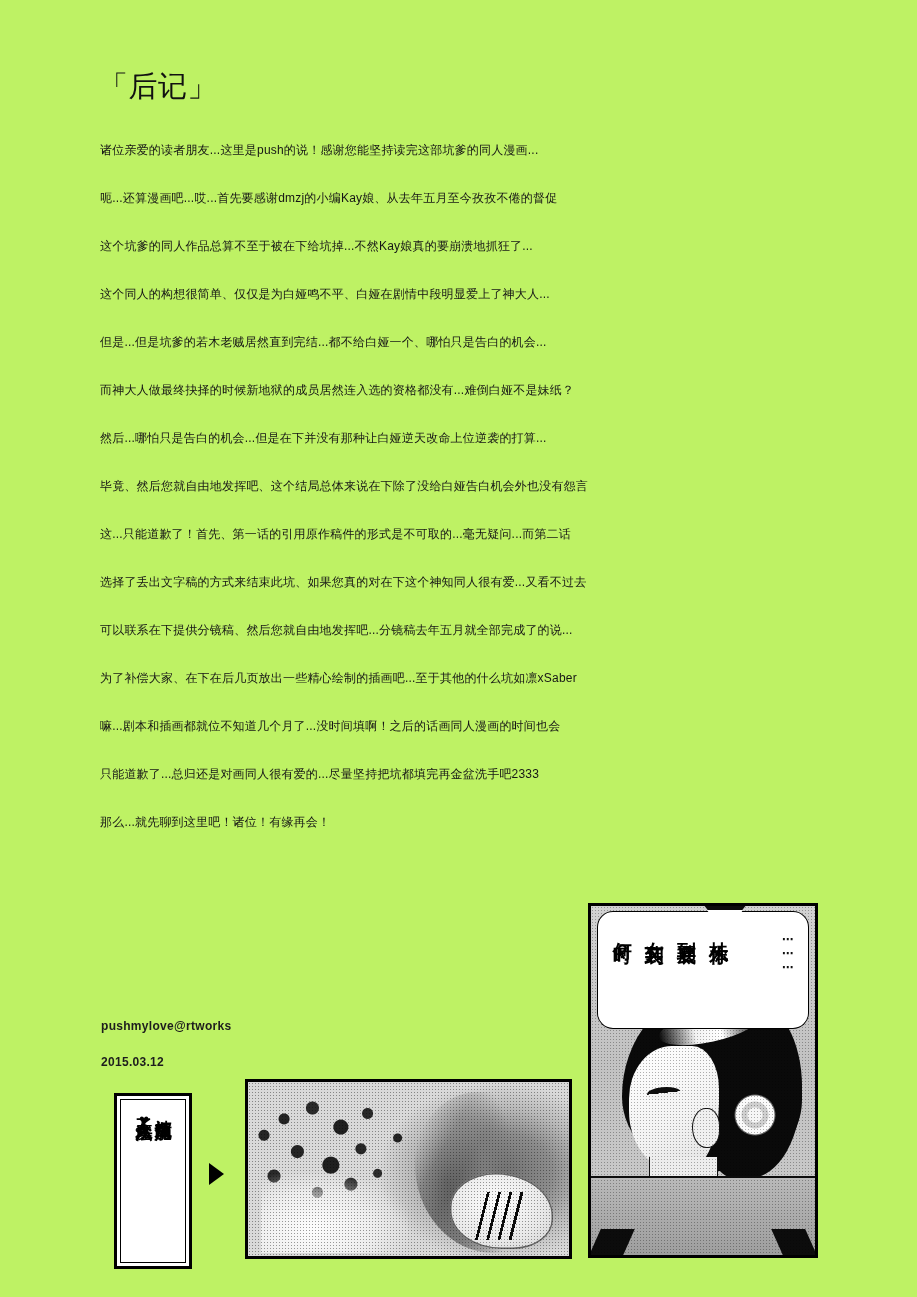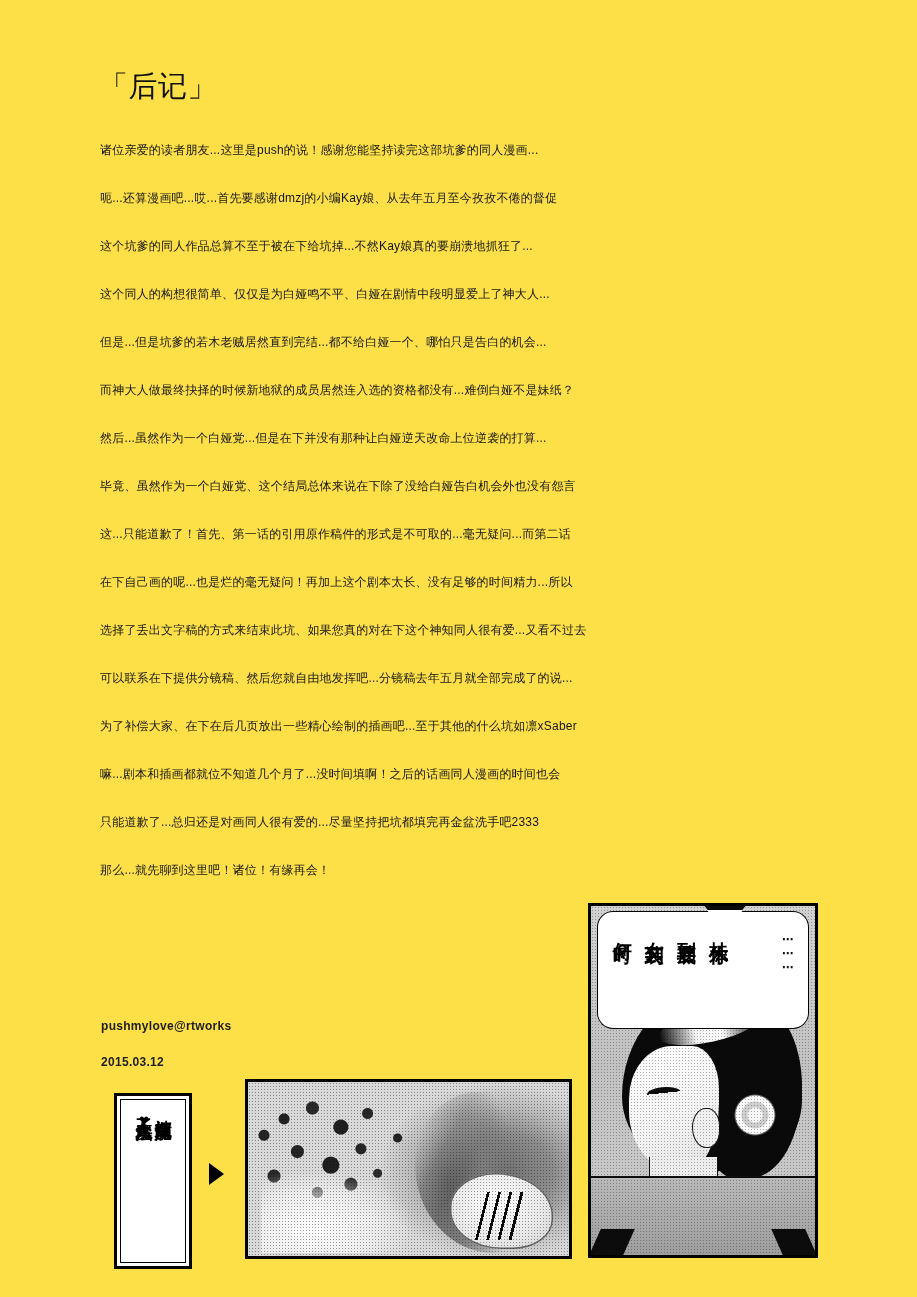--- a/index.html
+++ b/index.html
@@ -9,21 +9,21 @@
     background: #ffffff;
   }
   body {
     font-family: "Liberation Sans", "DejaVu Sans", sans-serif;
     color: #1a1a1a;
   }
   #page {
     position: relative;
     width: 917px;
     height: 1297px;
-    background: #fde047;
+    background: #bef264;
     overflow: hidden;
   }
 
   
   #title {
     position: absolute;
     left: 99px;
     top: 68px;
     font-size: 29px;
     line-height: 36px;
@@ -413,24 +413,23 @@
 
   <div id="title">「后记」</div>
 
   <div id="body-text">
     <div class="body-line">诸位亲爱的读者朋友...这里是push的说！感谢您能坚持读完这部坑爹的同人漫画...</div>
     <div class="body-line">呃...还算漫画吧...哎...首先要感谢dmzj的小编Kay娘、从去年五月至今孜孜不倦的督促</div>
     <div class="body-line">这个坑爹的同人作品总算不至于被在下给坑掉...不然Kay娘真的要崩溃地抓狂了...</div>
     <div class="body-line">这个同人的构想很简单、仅仅是为白娅鸣不平、白娅在剧情中段明显爱上了神大人...</div>
     <div class="body-line">但是...但是坑爹的若木老贼居然直到完结...都不给白娅一个、哪怕只是告白的机会...</div>
     <div class="body-line">而神大人做最终抉择的时候新地狱的成员居然连入选的资格都没有...难倒白娅不是妹纸？</div>
-    <div class="body-line">然后...虽然作为一个白娅党...但是在下并没有那种让白娅逆天改命上位逆袭的打算...</div>
-    <div class="body-line">毕竟、虽然作为一个白娅党、这个结局总体来说在下除了没给白娅告白机会外也没有怨言</div>
+    <div class="body-line">然后...哪怕只是告白的机会...但是在下并没有那种让白娅逆天改命上位逆袭的打算...</div>
+    <div class="body-line">毕竟、然后您就自由地发挥吧、这个结局总体来说在下除了没给白娅告白机会外也没有怨言</div>
     <div class="body-line">这...只能道歉了！首先、第一话的引用原作稿件的形式是不可取的...毫无疑问...而第二话</div>
-    <div class="body-line">在下自己画的呢...也是烂的毫无疑问！再加上这个剧本太长、没有足够的时间精力...所以</div>
     <div class="body-line">选择了丢出文字稿的方式来结束此坑、如果您真的对在下这个神知同人很有爱...又看不过去</div>
     <div class="body-line">可以联系在下提供分镜稿、然后您就自由地发挥吧...分镜稿去年五月就全部完成了的说...</div>
     <div class="body-line">为了补偿大家、在下在后几页放出一些精心绘制的插画吧...至于其他的什么坑如凛xSaber</div>
     <div class="body-line">嘛...剧本和插画都就位不知道几个月了...没时间填啊！之后的话画同人漫画的时间也会</div>
     <div class="body-line">只能道歉了...总归还是对画同人很有爱的...尽量坚持把坑都填完再金盆洗手吧2333</div>
     <div class="body-line">那么...就先聊到这里吧！诸位！有缘再会！</div>
   </div>
 
   <div id="signature">
     <div class="sig-line">pushmylove@rtworks</div>

